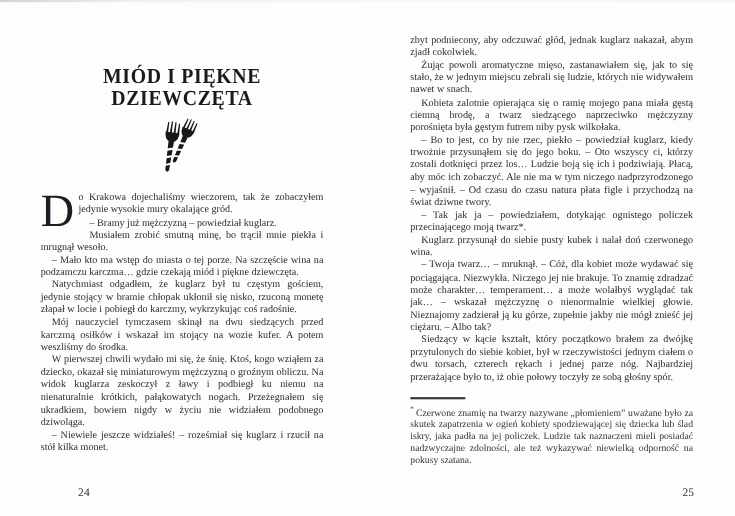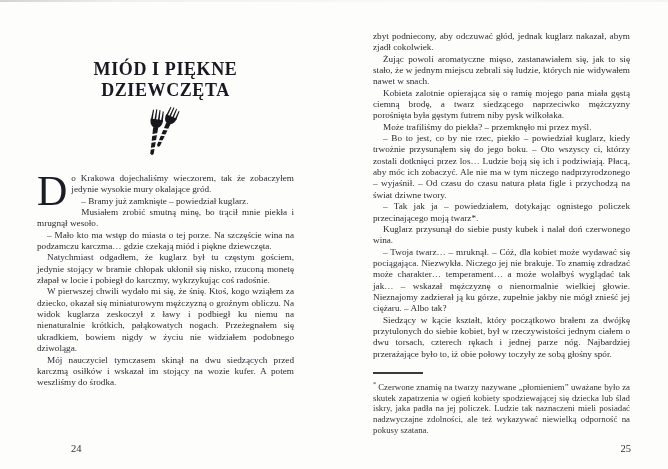--- a/index.html
+++ b/index.html
@@ -100,38 +100,38 @@
                 <line x1="-3.5" y1="40.5" x2="4" y2="38" stroke="#fdfdfc" stroke-width="1.8"></line>
               </g>
             </defs>
             <use href="#fork" transform="translate(24,3.5) rotate(8)"></use>
             <use href="#fork" transform="translate(41,2) rotate(24) scale(0.92)"></use>
           </svg>
         </div>
       </div>
       <div class="body-text">
           <p class="para no-indent"><span class="drop-cap">D</span>o Krakowa dojechaliśmy wieczorem, tak że zobaczyłem jedynie wysokie mury okalające gród.</p>
-          <p class="para">– Bramy już zamknięte – powiedział kuglarz.</p>
+          <p class="para">– Bramy już mężczyzną – powiedział kuglarz.</p>
           <p class="para">Musiałem zrobić smutną minę, bo trącił mnie piekła i mrugnął wesoło.</p>
           <p class="para">– Mało kto ma wstęp do miasta o tej porze. Na szczęście wina na podzamczu karczma… gdzie czekają miód i piękne dziewczęta.</p>
           <p class="para">Natychmiast odgadłem, że kuglarz był tu częstym gościem, jedynie stojący w bramie chłopak ukłonił się nisko, rzuconą monetę złapał w locie i pobiegł do karczmy, wykrzykując coś radośnie.</p>
+          <p class="para">Mój nauczyciel tymczasem skinął na dwu siedzących przed karczmą osiłków i wskazał im stojący na wozie kufer. A potem weszliśmy do środka.</p>
           <p class="para">W pierwszej chwili wydało mi się, że śnię. Ktoś, kogo wziąłem za dziecko, okazał się miniaturowym mężczyzną o groźnym obliczu. Na widok kuglarza zeskoczył z ławy i podbiegł ku niemu na nienaturalnie krótkich, pałąkowatych nogach. Przeżegnałem się ukradkiem, bowiem nigdy w życiu nie widziałem podobnego dziwoląga.</p>
-          <p class="para">Mój nauczyciel tymczasem skinął na dwu siedzących przed karczmą osiłków i wskazał im stojący na wozie kufer. A potem weszliśmy do środka.</p>
+          <p class="para">– Niewiele jeszcze widziałeś! – roześmiał się kuglarz i rzucił na stół kilka monet.</p>
         </div>
     </div>
     <div class="page-number pn-left">24</div>
   </div>
 
   <div class="page page-right">
     <div class="text-col">
       <div class="body-text" style="margin-top:0">
           <p class="para no-indent">zbyt podniecony, aby odczuwać głód, jednak kuglarz nakazał, abym zjadł cokolwiek.</p>
           <p class="para">Żując powoli aromatyczne mięso, zastanawiałem się, jak to się stało, że w jednym miejscu zebrali się ludzie, których nie widywałem nawet w snach.</p>
           <p class="para">Kobieta zalotnie opierająca się o ramię mojego pana miała gęstą ciemną brodę, a twarz siedzącego naprzeciwko mężczyzny porośnięta była gęstym futrem niby pysk wilkołaka.</p>
-          <p class="para">Może trafiliśmy do piekła? – przemknęło mi przez myśl.</p>
           <p class="para">– Bo to jest, co by nie rzec, piekło – powiedział kuglarz, kiedy trwożnie przysunąłem się do jego boku. – Oto wszyscy ci, którzy zostali dotknięci przez los… Ludzie boją się ich i podziwiają. Płacą, aby móc ich zobaczyć. Ale nie ma w tym niczego nadprzyrodzonego – wyjaśnił. – Od czasu do czasu natura płata figle i przychodzą na świat dziwne twory.</p>
           <p class="para">– Tak jak ja – powiedziałem, dotykając ognistego policzek przecinającego moją twarz*.</p>
           <p class="para">Kuglarz przysunął do siebie pusty kubek i nalał doń czerwonego wina.</p>
           <p class="para">– Twoja twarz… – mruknął. – Cóż, dla kobiet może wydawać się pociągająca. Niezwykła. Niczego jej nie brakuje. To znamię zdradzać może charakter… temperament… a może wolałbyś wyglądać tak jak… – wskazał mężczyznę o nienormalnie wielkiej głowie. Nieznajomy zadzierał ją ku górze, zupełnie jakby nie mógł znieść jej ciężaru. – Albo tak?</p>
           <p class="para">Siedzący w kącie kształt, który początkowo brałem za dwójkę przytulonych do siebie kobiet, był w rzeczywistości jednym ciałem o dwu torsach, czterech rękach i jednej parze nóg. Najbardziej przerażające było to, iż obie połowy toczyły ze sobą głośny spór.</p>
         </div>
       <div class="footnote">
         <div class="footnote-rule"></div>
         <p class="footnote-text"><sup>*</sup><span>Czerwone znamię na twarzy nazywane „płomieniem” uważane było za skutek zapatrzenia w ogień kobiety spodziewającej się dziecka lub ślad iskry, jaka padła na jej policzek. Ludzie tak naznaczeni mieli posiadać nadzwyczajne zdolności, ale też wykazywać niewielką odporność na pokusy szatana.</span></p>
       </div>

